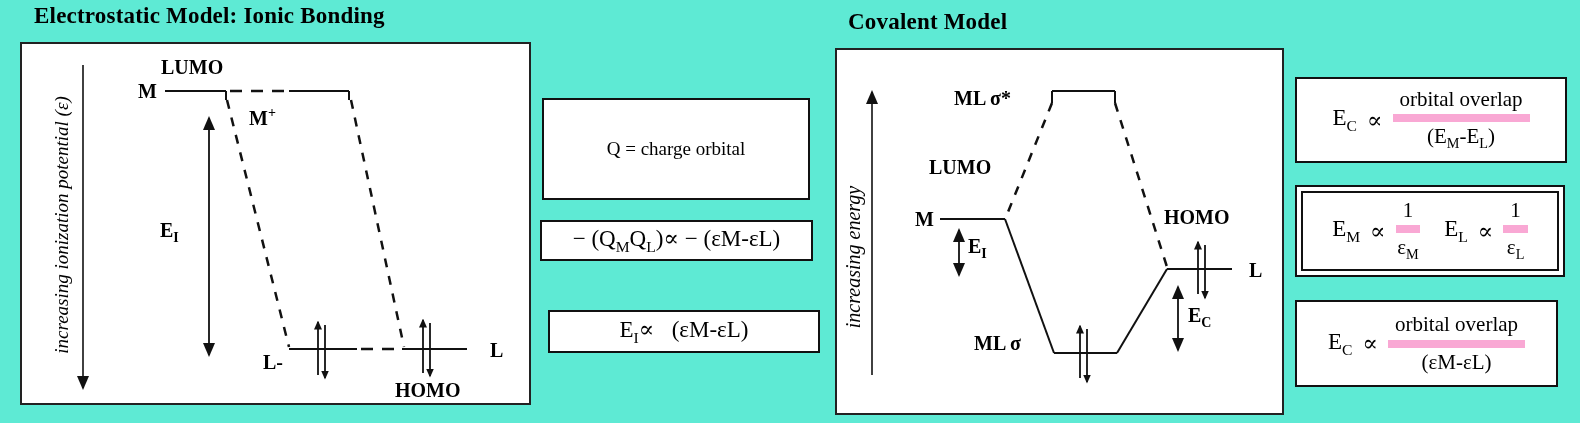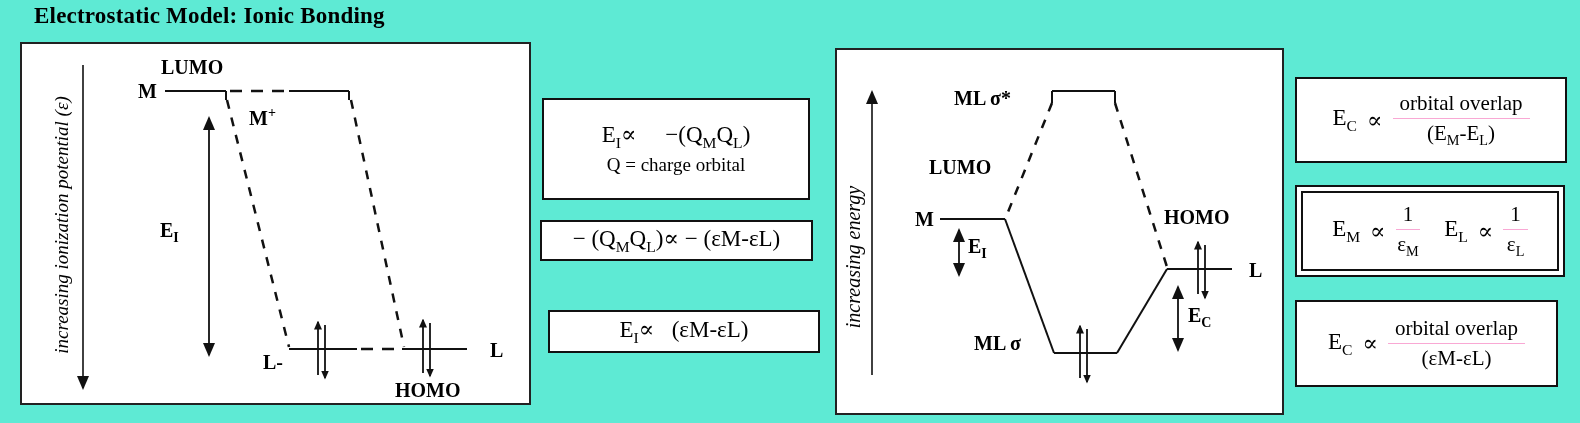--- a/index.html
+++ b/index.html
@@ -17,21 +17,21 @@
          display:flex;align-items:center;justify-content:center;font-size:23px;}
   .eqbox.col{flex-direction:column;gap:3px;}
   .eqbox.dbl{outline:2px solid #111;outline-offset:-8px;}
   .eqline{white-space:pre;line-height:1.15;}
   .eqline sub,.lhs sub,.den sub{font-size:0.68em;}
   .eqnote{font-size:19px;}
   .lhs{white-space:pre;}
   .propto{margin:0 10px;}
   .frac{display:inline-flex;flex-direction:column;align-items:center;vertical-align:middle;
         font-size:21px;line-height:1.2;}
-  .frac .num{display:block;padding:0 7px 2px;border-bottom:1px solid #f9a8d4;white-space:pre;}
+  .frac .num{display:block;padding:0 7px 2px;border-bottom:8px solid #f9a8d4;white-space:pre;}
   .frac .den{display:block;padding-top:2px;white-space:pre;}
   .eqgroup{display:inline-flex;align-items:center;}
   line,path{stroke:#111;fill:none;}
   marker path{fill:#111;stroke:none;}
 </style>
 </head>
 <body>
 
 <div class="page">
 
@@ -82,30 +82,30 @@
     <div class="dlabel" style="left:139px;top:13px;">LUMO</div>
     <div class="dlabel" style="left:116px;top:37px;">M</div>
     <div class="dlabel" style="left:227px;top:62px;"><span>M</span><sup>+</sup></div>
     <div class="dlabel" style="left:138px;top:176px;"><span>E</span><sub>I</sub></div>
     <div class="dlabel" style="left:241px;top:308px;">L-</div>
     <div class="dlabel" style="left:468px;top:296px;">L</div>
     <div class="dlabel" style="left:373px;top:336px;">HOMO</div>
   </div>
 
   <div class="eqbox col" style="left:542px;top:98px;width:268px;height:102px;">
-    <div class="eqline"><span>E</span><sub>I</sub><span>∝     −(Q</span><sub>M</sub><span>Q</span><sub>L</sub><span>)</span></div>
     <div class="eqnote">Q = charge orbital</div>
   </div>
   <div class="eqbox" style="left:540px;top:220px;width:273px;height:41px;text-align:right;">
     <div class="eqline"><span>− (Q</span><sub>M</sub><span>Q</span><sub>L</sub><span>)∝ − (εM-εL)</span></div>
   </div>
   <div class="eqbox" style="left:548px;top:310px;width:272px;height:43px;">
     <div class="eqline"><span>E</span><sub>I</sub><span>∝   (εM-εL)</span></div>
   </div>
 
+  <div class="fig-title" style="left:848px;top:9px;">Covalent Model</div>
 
   <div class="panel" style="left:835px;top:48px;width:449px;height:367px;">
     <svg width="445" height="363" viewBox="0 0 445 363">
       <defs>
         <marker id="cA" markerUnits="userSpaceOnUse" markerWidth="14" markerHeight="12" viewBox="0 0 14 12" refX="12" refY="6" orient="auto-start-reverse">
             <path d="M0,0 L14,6 L0,12 Z"></path>
           </marker>
         <marker id="cS" markerUnits="userSpaceOnUse" markerWidth="9" markerHeight="8" viewBox="0 0 9 8" refX="7.5" refY="4" orient="auto-start-reverse">
             <path d="M0,0 L9,4 L0,8 Z"></path>
           </marker>

